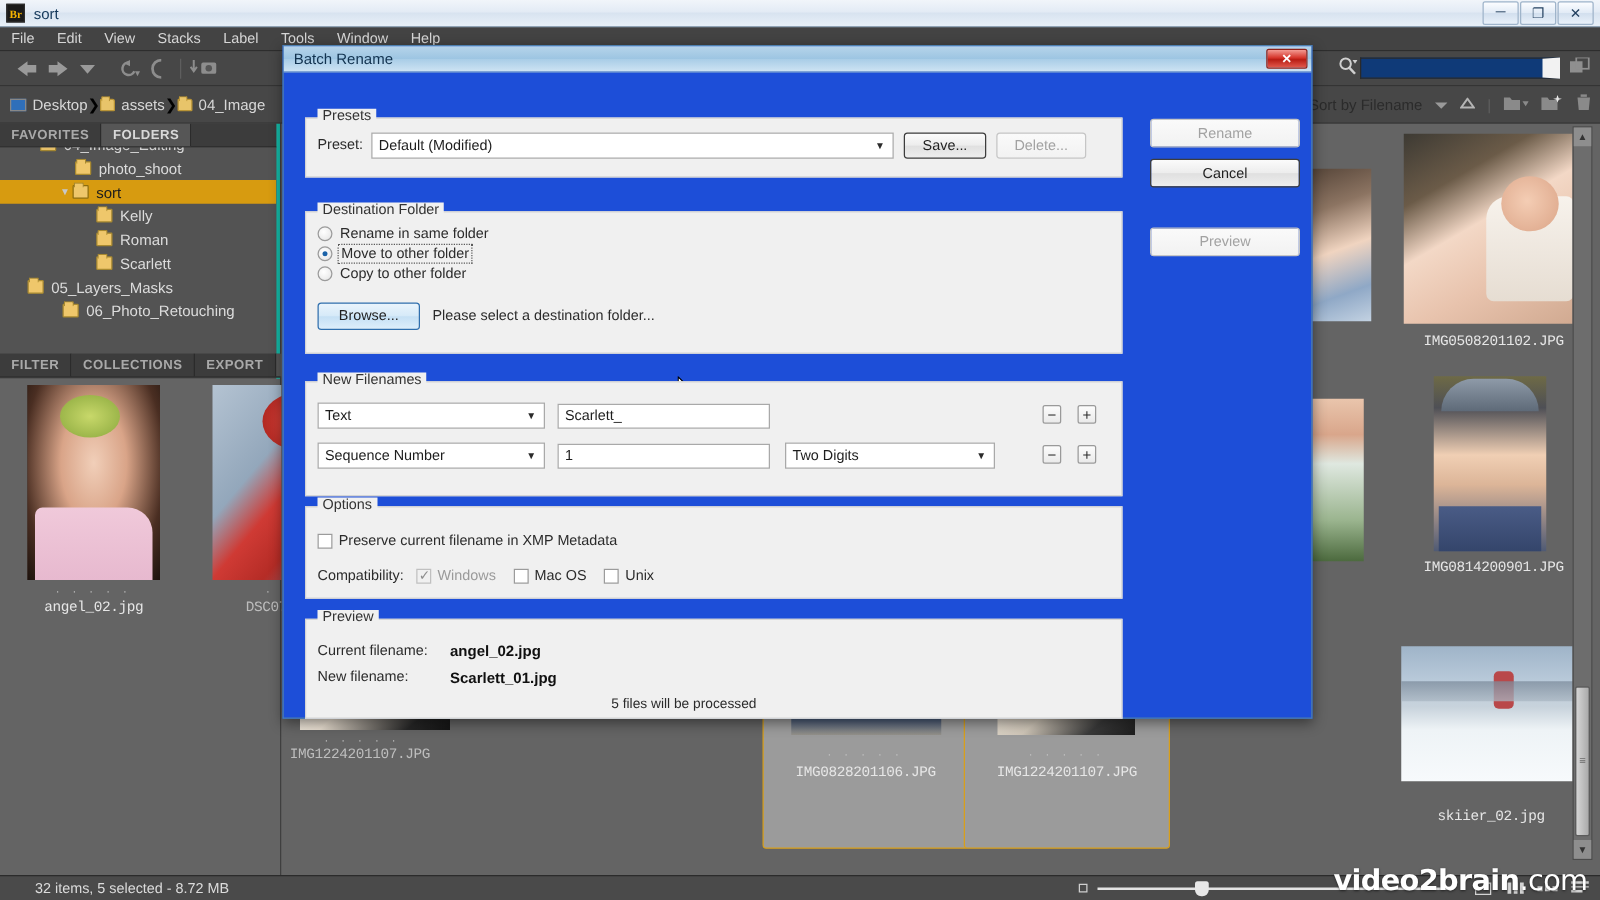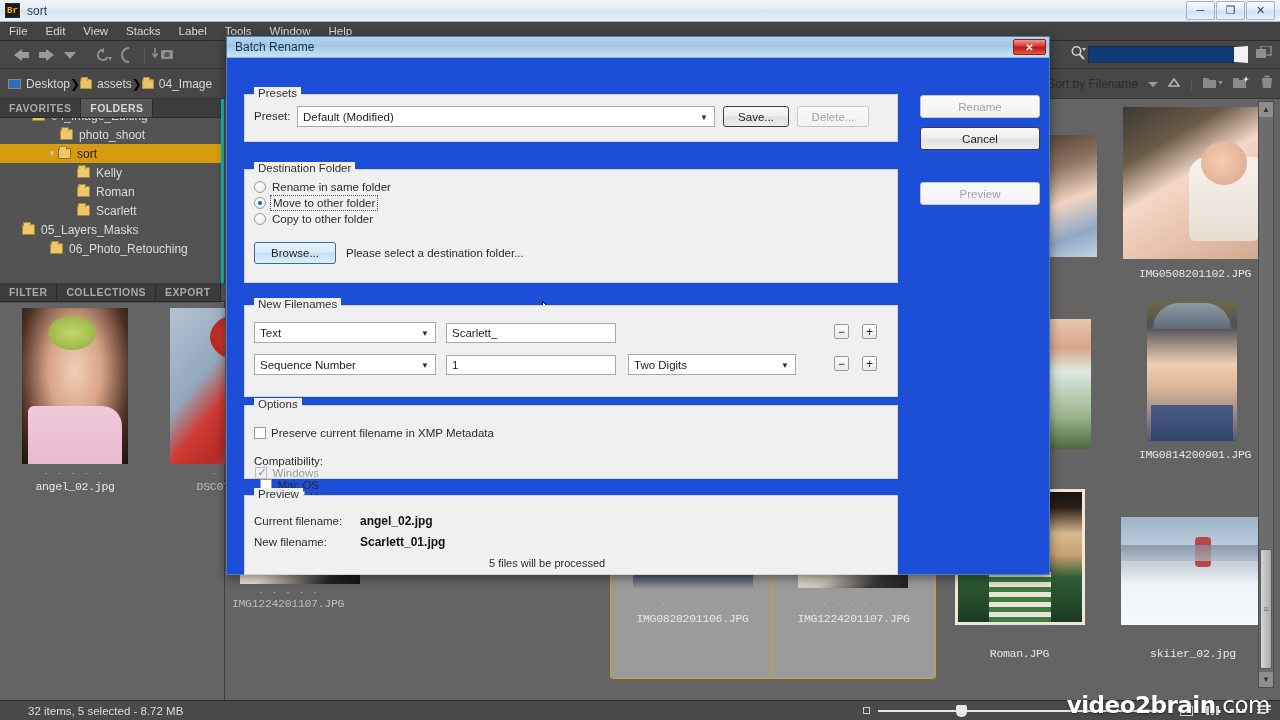--- a/index.html
+++ b/index.html
@@ -17,21 +17,21 @@
   .win-titlebar {
     position: absolute; left: 0; top: 0; width: 1280px; height: 22px;
     background: linear-gradient(to bottom, #f1f5fa 0%, #e3ebf5 45%, #d8e3f0 50%, #e8f0f8 100%);
     border-bottom: 1px solid #9eb6cd;
     display: flex; align-items: center;
   }
   .br-logo {
     width: 15px; height: 15px; margin-left: 5px; margin-right: 7px;
     background: #1a1a1a; color: #f5b301;
     font-size: 9px; font-weight: bold; line-height: 15px; text-align: center;
-    border: 1px solid #2d2d2d; font-family: Liberation Mono, monospace;
+    border: 1px solid #2d2d2d; font-family: Liberation Serif, serif;
   }
   .win-title { font-size: 12px; color: #15395b; }
   .win-btns { margin-left: auto; display: flex; height: 20px; }
   .win-btn {
     width: 29px; height: 19px; margin-right: 1px;
     background: linear-gradient(to bottom,#fcfdff,#e2ebf6 48%,#d2dfee 52%,#e9f1fa);
     border: 1px solid #9fb4ca; border-radius: 2px;
     display: flex; align-items: center; justify-content: center;
     color: #1e3c5c; font-size: 11px;
   }
@@ -528,27 +528,20 @@
         <div class="cap" style="top:124px;">IMG0828201106.JPG</div>
       </div>
 
       <div class="cell selected" style="left:546px;top:388px;width:165px;height:192px;">
         <div class="thumb" style="left:26px;top:10px;width:110px;height:90px;background:
              linear-gradient(140deg,#f4efe7 0%,#e8e0d4 35%,#cfc6b8 58%,#3a3a3a 82%,#1d1d1d 100%);"></div>
         <div class="dots" style="top:110px;">· · · · ·</div>
         <div class="cap" style="top:124px;">IMG1224201107.JPG</div>
       </div>
 
-      <div class="cell" style="left:712px;top:388px;width:165px;height:192px;">
-        <div class="thumb" style="left:18px;top:2px;width:130px;height:136px;background:
-             linear-gradient(to bottom,#17130e 0%,#2a2119 12%,#d8b88e 32%,#c9a270 48%,#2f5d36 66%,#1c3a22 100%);
-             border:3px solid #f2e7d4;"></div>
-        <div class="thumb" style="left:52px;top:80px;width:62px;height:58px;background:repeating-linear-gradient(to bottom,#3f7a3e 0px,#3f7a3e 5px,#e9e4d8 5px,#e9e4d8 10px);"></div>
-        <div class="cap" style="top:160px;">Roman.JPG</div>
-      </div>
 
       <div class="cell" style="left:878px;top:388px;width:180px;height:192px;">
         <div class="thumb" style="left:18px;top:30px;width:152px;height:108px;background:
              linear-gradient(to bottom,#9fb4c8 0%,#b9cada 26%,#c8d3dc 45%,#eef3f6 62%,#f7fafc 100%);"></div>
         <div class="thumb" style="left:92px;top:50px;width:16px;height:30px;background:#b9484a;border-radius:4px;"></div>
         <div class="thumb" style="left:18px;top:58px;width:152px;height:16px;background:linear-gradient(to bottom,#7c8b9b,#aab7c3);opacity:.75;"></div>
         <div class="cap" style="top:160px;">skiier_02.jpg</div>
       </div>
 
     </div>
@@ -677,21 +670,21 @@
       </div>
 
       <div class="group" style="left:17px;top:347px;width:654px;height:74px;">
         <span class="legend">Options</span>
 
         <div class="chk-row" style="position:absolute;left:9px;top:21px;">
           <span class="check"></span>
           <span class="t">Preserve current filename in XMP Metadata</span>
         </div>
 
-        <div style="position:absolute;left:9px;top:49px;display:flex;align-items:flex-end;flex-direction:column;">
+        <div style="position:absolute;left:9px;top:49px;display:flex;align-items:center;">
           <span class="lbl" style="margin-right:10px;">Compatibility:</span>
           <div class="chk-row" style="margin-right:14px;">
             <span class="check dis on"></span>
             <span class="t dis">Windows</span>
           </div>
           <div class="chk-row" style="margin-right:14px;">
             <span class="check"></span>
             <span class="t">Mac OS</span>
           </div>
           <div class="chk-row">

